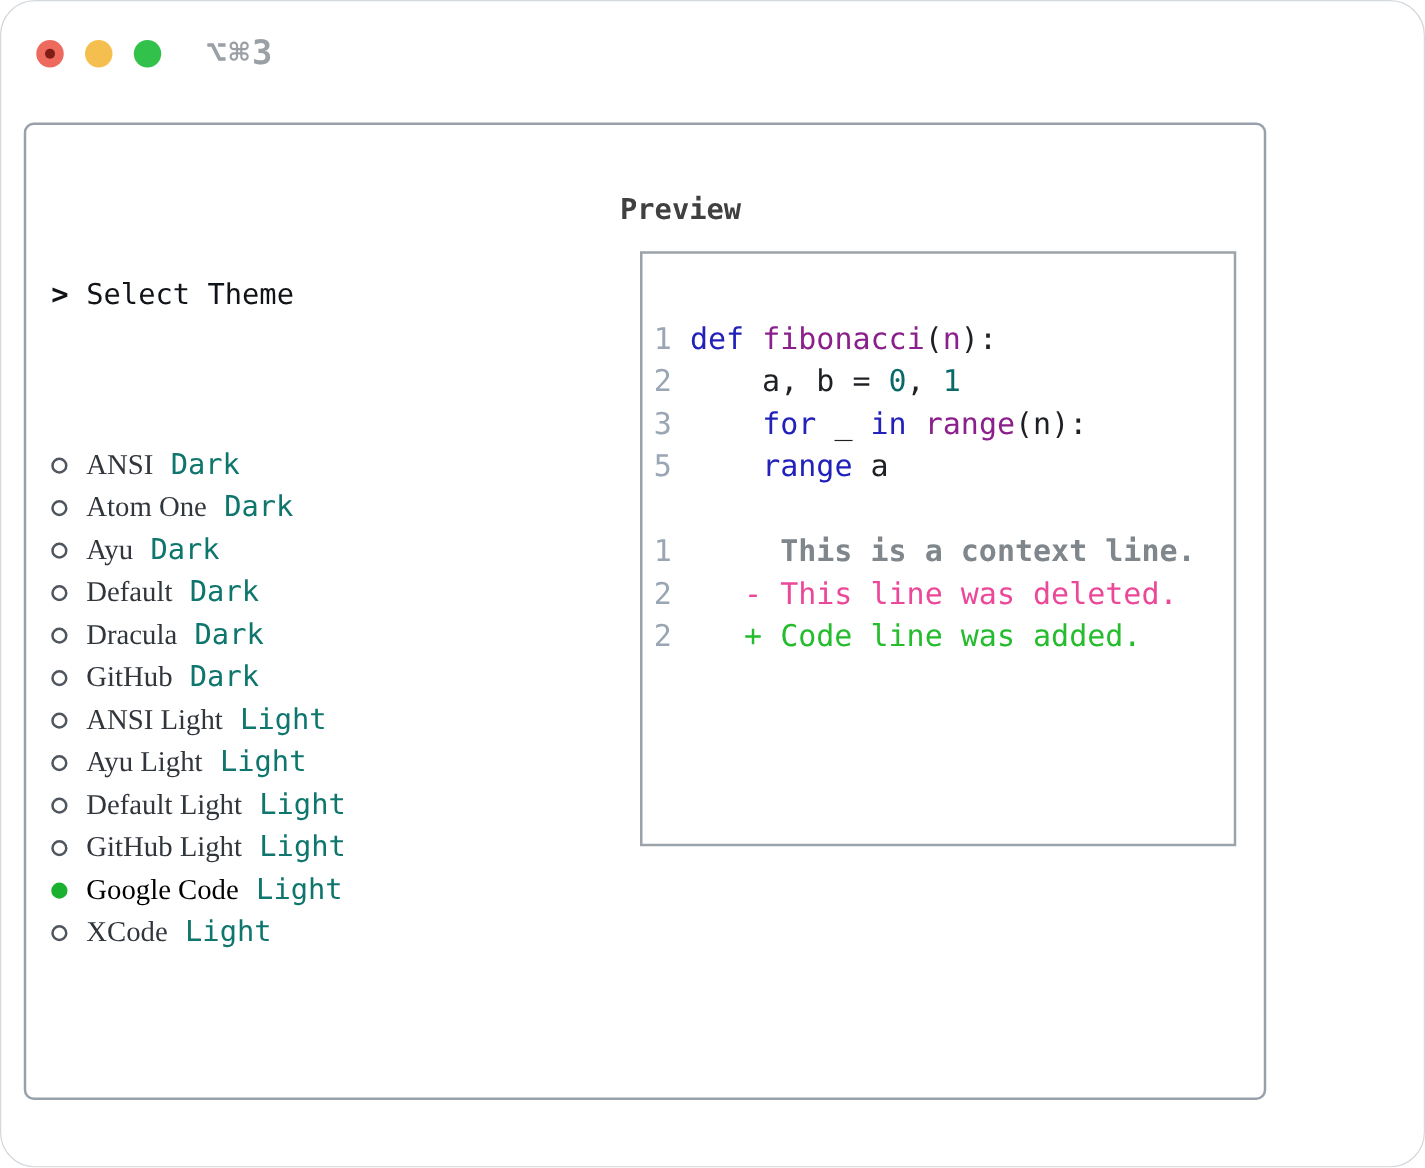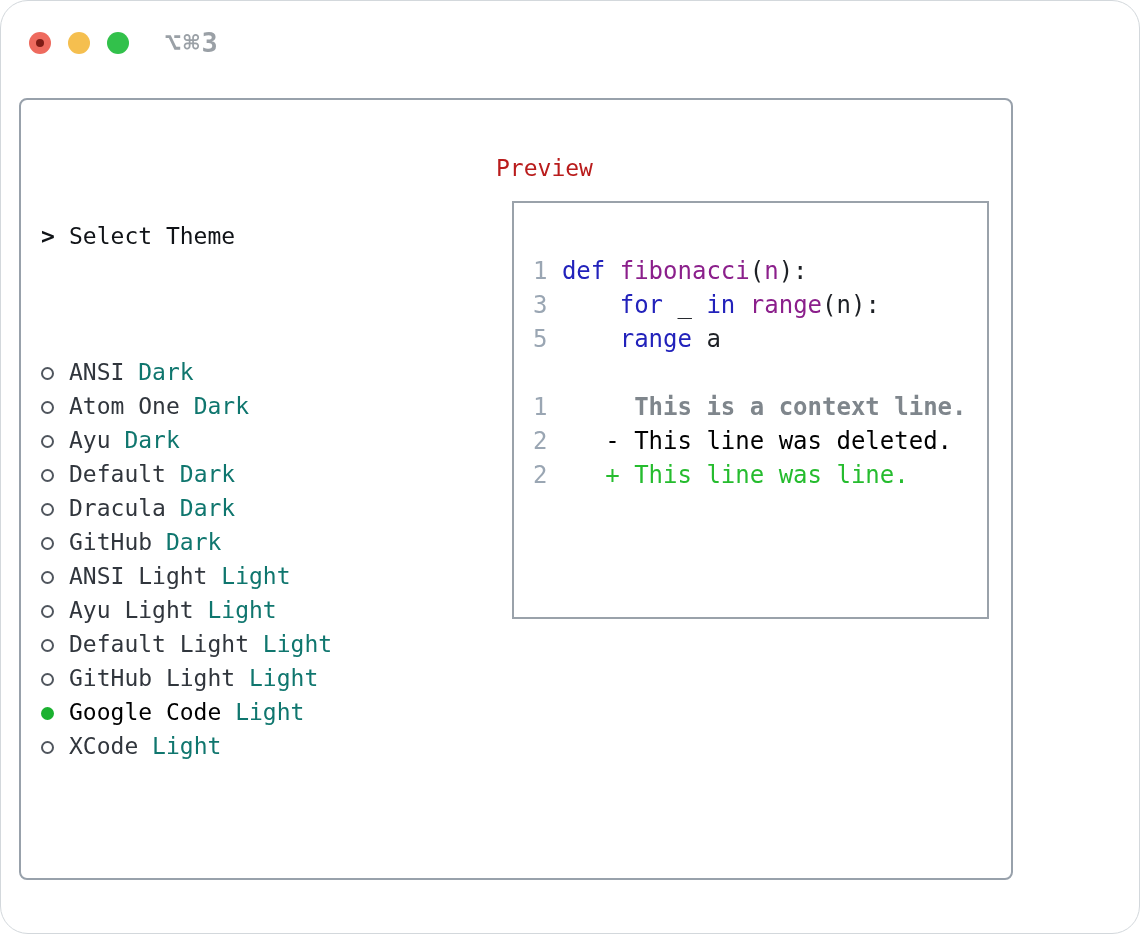--- a/index.html
+++ b/index.html
@@ -26,40 +26,40 @@
   }
 
   
   .left-col { position:absolute; left:20px; top:51px; width:448px; font-size:23px; line-height:34px; white-space:pre; }
   .row { height:34px; display:flex; align-items:center; }
   .marker { display:inline-block; width:28px; flex:0 0 28px; }
   .cursor { font-weight:bold; color:#101317; }
   .dot { display:inline-block; width:13px; height:13px; border:2px solid #50565e; border-radius:50%; }
   .dot.filled { background:#1bb130; border-color:#1bb130; }
   .hdr { font-weight:normal; color:#101317; }
-  .t-name { color:#31363d; }
+  .t-name { color:#31363d;font-family:Liberation Serif, serif; }
   .t-name.sel { color:#000000; }
   .t-variant { color:#0f766e; }
   .spacer { height:34px; }
 
   
-  .preview-title { position:absolute; left:475px; top:51px; height:34px; line-height:34px; font-size:23px; font-weight:normal; color:#b91c1c; }
+  .preview-title { position:absolute; left:475px; top:51px; height:34px; line-height:34px; font-size:23px; font-weight:bold; color:#404040; }
   .preview-box {
-    position:absolute; left:491px; top:101px; width:477px; height:418px;
+    position:absolute; left:491px; top:101px; width:477px; height:476px;
     border:2px solid #9aa2aa; background:#ffffff;
-    padding:51px 0 0 19px; font-size:24px; line-height:34px;
+    padding:51px 0 0 9px; font-size:24px; line-height:34px;
   }
   .pline { min-height:34px; white-space:pre; }
   .tk-ln  { color:#9aa6b3; }
   .tk-kw  { color:#2222bb; }
   .tk-fn  { color:#8b1f8b; }
   .tk-num { color:#0a6a6a; }
   .tk-pl  { color:#1d2025; }
   .tk-ctx { color:#7f868c;font-weight:bold; }
-  .tk-del { color:#000000; }
+  .tk-del { color:#ec4899; }
   .tk-add { color:#25bc2e; }
 </style>
 </head>
 <body>
 
 <div class="window">
 
   <div class="titlebar">
     <span class="tl tl-red"></span>
     <span class="tl tl-yellow"></span>
@@ -85,23 +85,24 @@
       
 
       
     </div>
 
     <div class="preview-title">Preview</div>
 
     <div class="preview-box">
       <div id="preview-code">
           <div class="pline"><span class="tk-ln">1</span><span class="tk-pl"> </span><span class="tk-kw">def</span><span class="tk-pl"> </span><span class="tk-fn">fibonacci</span><span class="tk-pl">(</span><span class="tk-fn">n</span><span class="tk-pl">):</span></div>
+          <div class="pline"><span class="tk-ln">2</span><span class="tk-pl">     a, b = </span><span class="tk-num">0</span><span class="tk-pl">, </span><span class="tk-num">1</span></div>
           <div class="pline"><span class="tk-ln">3</span><span class="tk-pl">     </span><span class="tk-kw">for</span><span class="tk-pl"> _ </span><span class="tk-kw">in</span><span class="tk-pl"> </span><span class="tk-fn">range</span><span class="tk-pl">(n):</span></div>
           <div class="pline"><span class="tk-ln">5</span><span class="tk-pl">     </span><span class="tk-kw">range</span><span class="tk-pl"> a</span></div>
           <div class="pline">&nbsp;</div>
           <div class="pline"><span class="tk-ln">1</span><span class="tk-ctx">      This is a context line.</span></div>
           <div class="pline"><span class="tk-ln">2</span><span class="tk-del">    - This line was deleted.</span></div>
-          <div class="pline"><span class="tk-ln">2</span><span class="tk-add">    + This line was line.</span></div>
+          <div class="pline"><span class="tk-ln">2</span><span class="tk-add">    + Code line was added.</span></div>
         </div>
     </div>
 
   </div>
 </div>
 
 </body></html>

